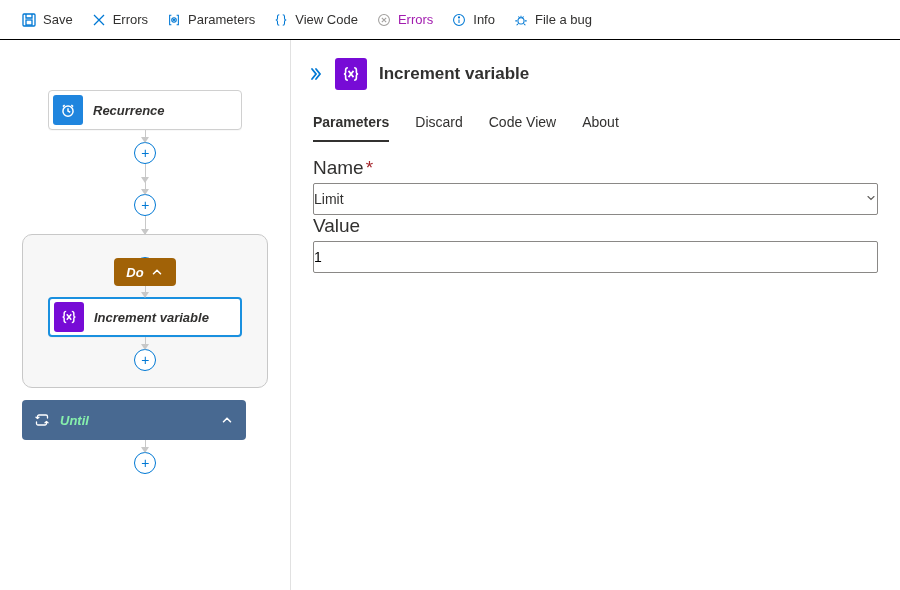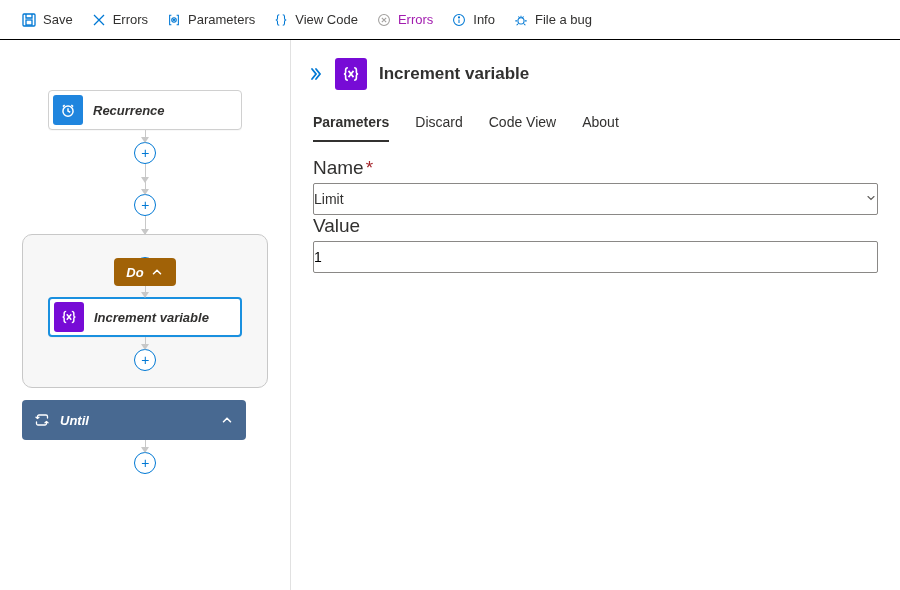--- a/index.html
+++ b/index.html
@@ -114,21 +114,21 @@
   }
   .loopbox {
     border:1px solid #c8c8c8;
     border-radius:10px;
     background:#f7f7f7;
     padding: 22px 0 16px 0;
     display:flex; flex-direction:column; align-items:center;
   }
   .until-bar {
     width: 224px; height: 40px;
-    background:#486991; color:#ffffff;
+    background:#486991; color:#86efac;
     border-radius:4px;
     display:flex; align-items:center;
     padding: 0 12px;
     margin-top: 12px;
     font-weight:600;
     cursor:pointer;
   }
   .until-bar .spacer { flex:1; }
   .chev { width:14px; height:14px; display:inline-flex; }
   .loop-icon { width:16px; height:16px; margin-right:10px; display:inline-flex; }

